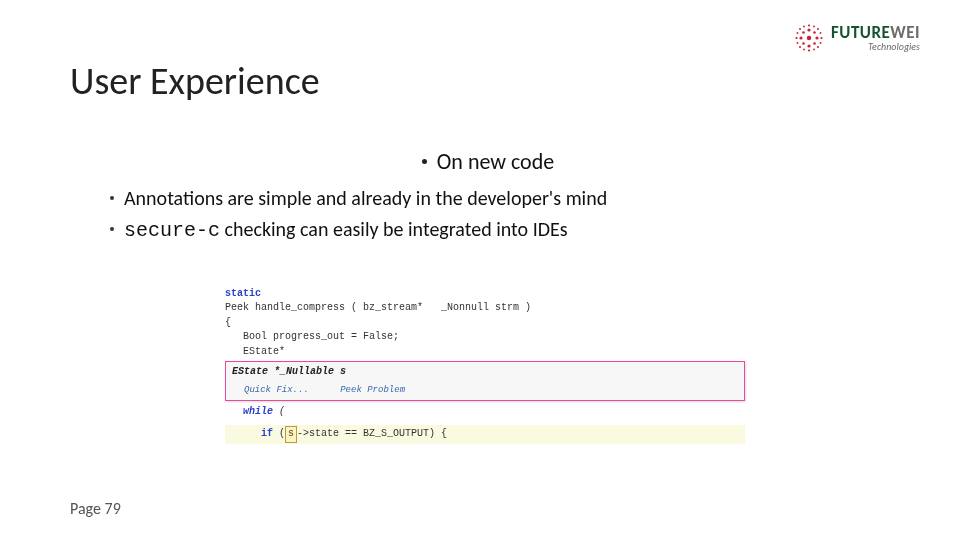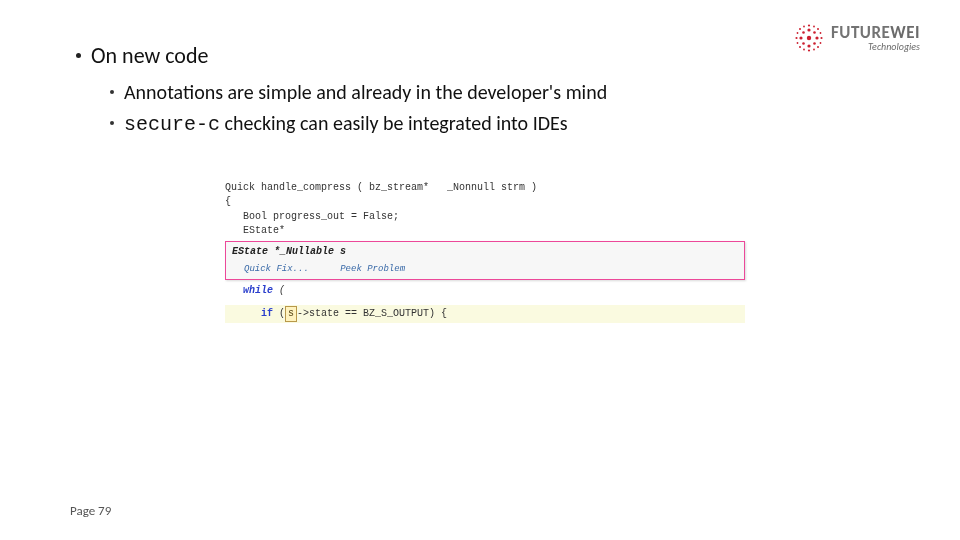--- a/index.html
+++ b/index.html
@@ -30,21 +30,21 @@
     display: flex;
     flex-direction: column;
     align-items: flex-end;
     line-height: 1;
   }
   .logo-main {
     font-weight: 700;
     font-size: 17px;
     letter-spacing: 0.5px;
   }
-  .logo-main .red { color: #737373; }
+  .logo-main .red { color: #14532d; }
   .logo-main .gray { color: #6b6b6b; }
   .logo-sub {
     font-size: 10px;
     color: #6b6b6b;
     font-style: italic;
     margin-top: 1px;
   }
   .title {
     font-size: 38px;
     font-weight: 400;
@@ -55,20 +55,21 @@
   .body {
     font-size: 22px;
     color: #111;
     line-height: 1.45;
   }
   .b1 {
     display: flex;
     align-items: flex-start;
     margin-left: 6px;
     margin-bottom: 6px;
+    justify-content: center;
   }
   .b1 .dot {
     width: 5px; height: 5px; border-radius: 50%; background: #222;
     margin-top: 13px; margin-right: 10px; flex: none;
   }
   .b2 {
     display: flex;
     align-items: flex-start;
     margin-left: 40px;
     font-size: 20px;
@@ -121,21 +122,21 @@
     display: inline-block;
     border: 1px solid #b8984a;
     background: #fff3bf;
     padding: 0 2px;
     color: #5a4a1a;
   }
   .page-num {
     position: absolute;
     bottom: 22px;
     left: 70px;
-    font-size: 13px;
+    font-size: 16px;
     color: #555;
   }
 </style>
 </head>
 <body>
 
 <div class="slide">
 
   <div class="logo">
     <svg width="32" height="32" viewBox="0 0 32 32">
@@ -168,40 +169,42 @@
       </g>
     </svg>
     <div class="logo-text">
       <div class="logo-main">
         <span class="red">FUTURE</span><span class="gray">WEI</span>
       </div>
       <div class="logo-sub">Technologies</div>
     </div>
   </div>
 
+  <h1 class="title">User Experience</h1>
 
   <div class="body">
     <div class="b1">
       <span class="dot"></span>
       <span>On new code</span>
     </div>
     <div class="b2">
       <span class="dot"></span>
       <span>Annotations are simple and already in the developer's mind</span>
     </div>
     <div class="b2">
       <span class="dot"></span>
       <span>
         <span class="mono">secure-c</span><span> checking can easily be integrated into IDEs</span>
       </span>
     </div>
   </div>
 
   <div class="code-area">
-    <div class="code-line"><span>Quick handle_compress ( bz_stream*   </span><span>_Nonnull</span><span> strm )</span></div>
+    <div class="code-line"><span class="kw">static</span></div>
+    <div class="code-line"><span>Peek handle_compress ( bz_stream*   </span><span>_Nonnull</span><span> strm )</span></div>
     <div class="code-line">{</div>
     <div class="code-line">   Bool progress_out = False;</div>
     <div class="code-line">   EState*</div>
 
     <div class="popup">
       <div class="popup-type">
         <span>   </span><span class="bold">EState *_Nullable s</span>
       </div>
       <div class="popup-actions">
         <span>Quick Fix...</span>

